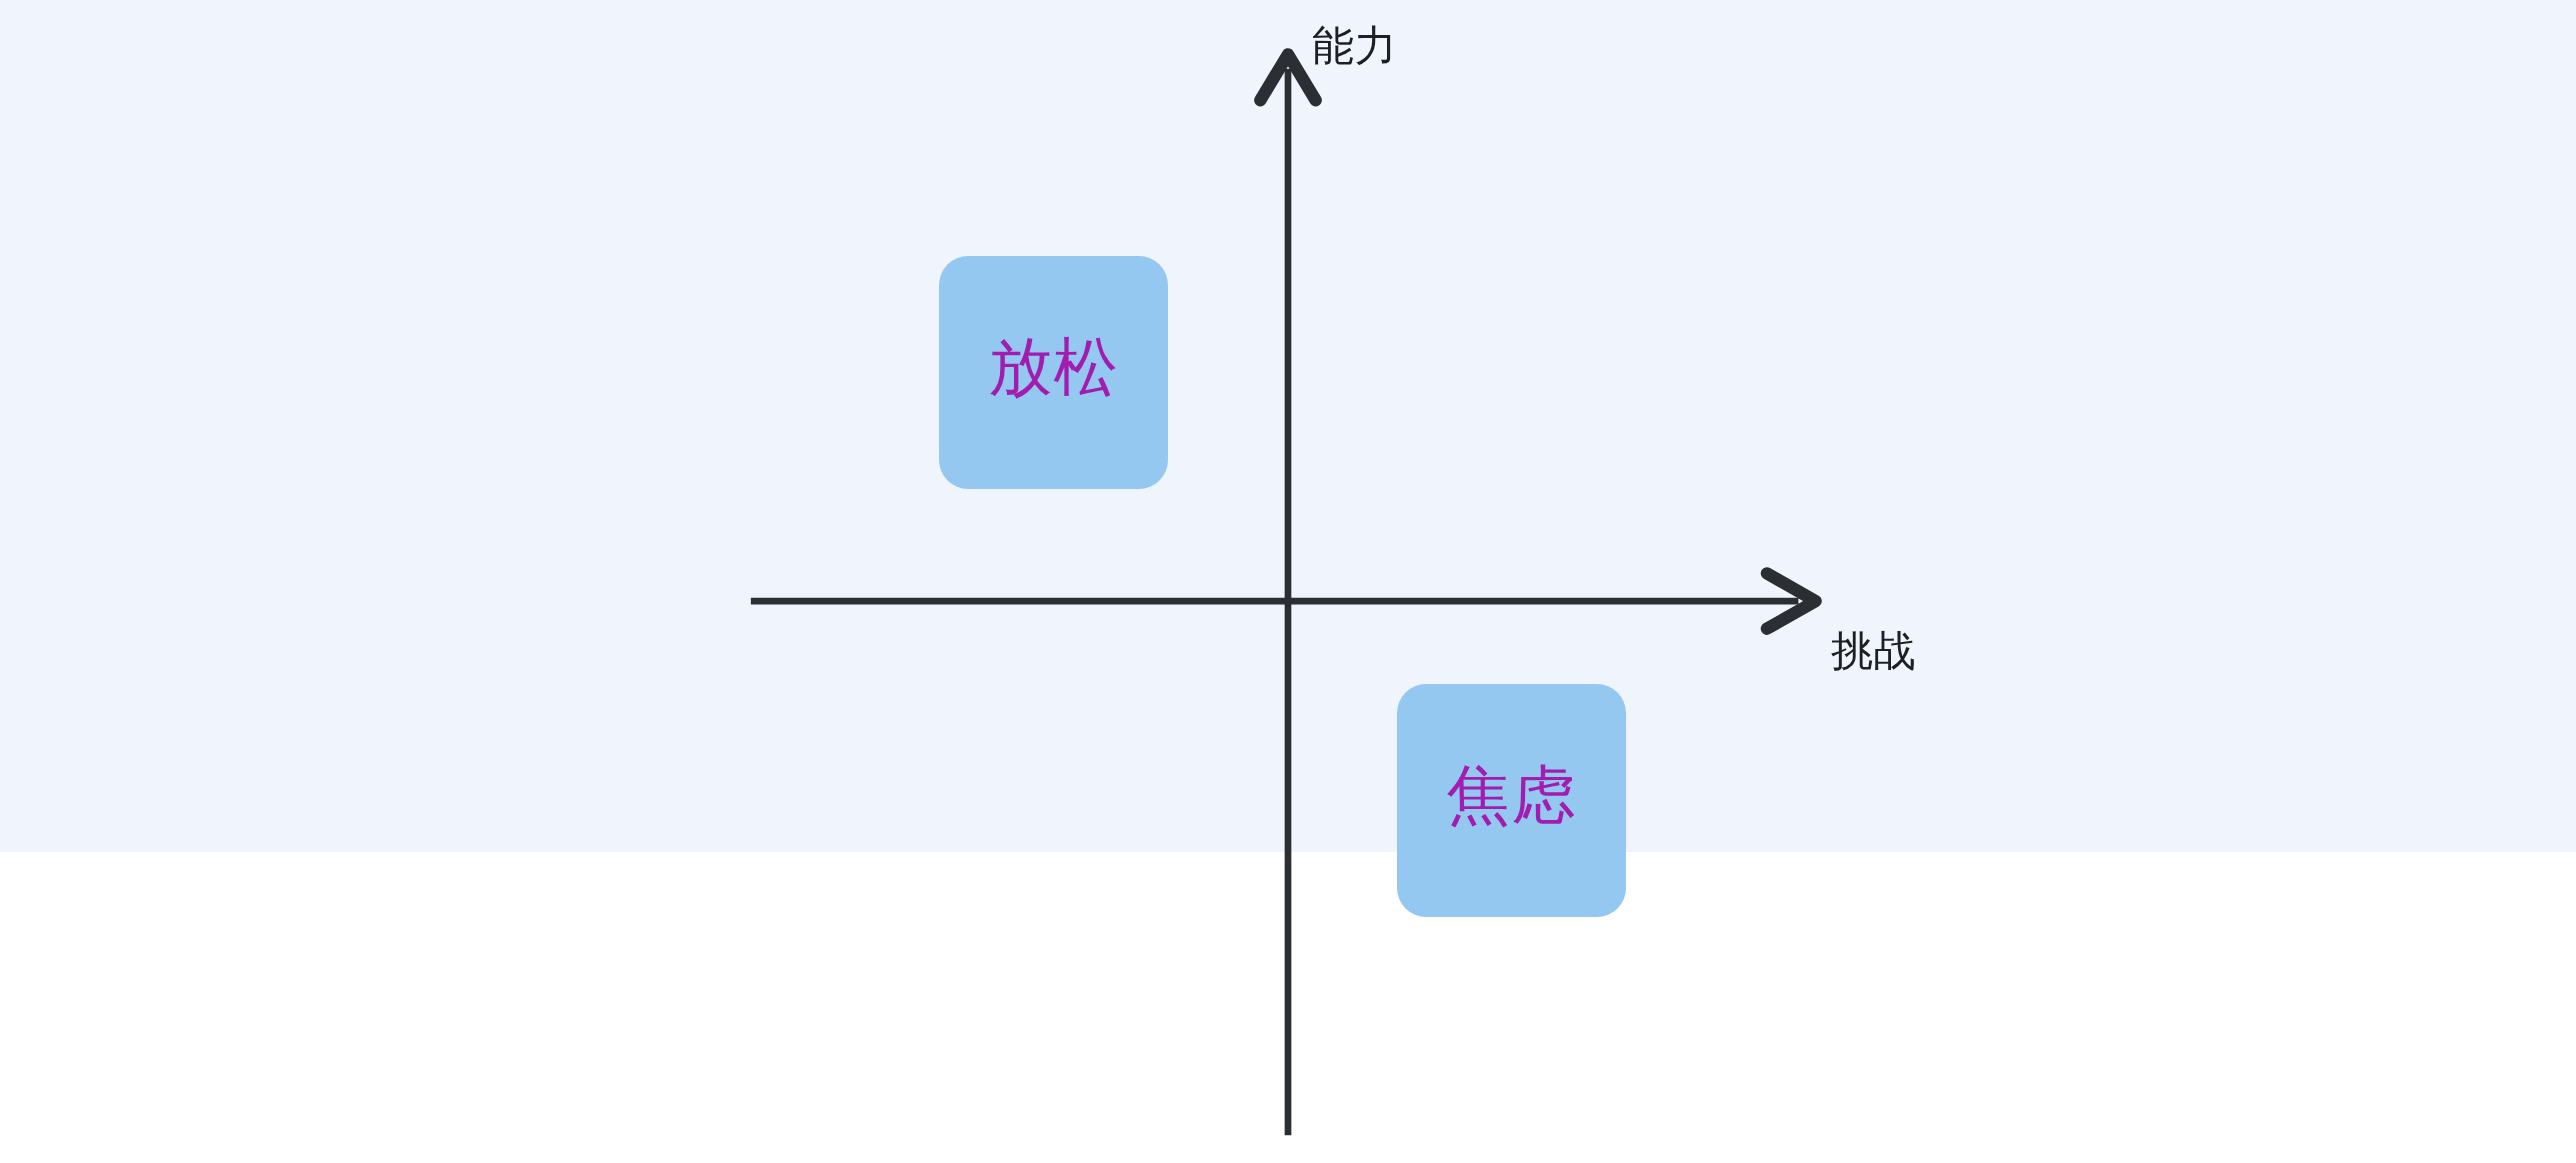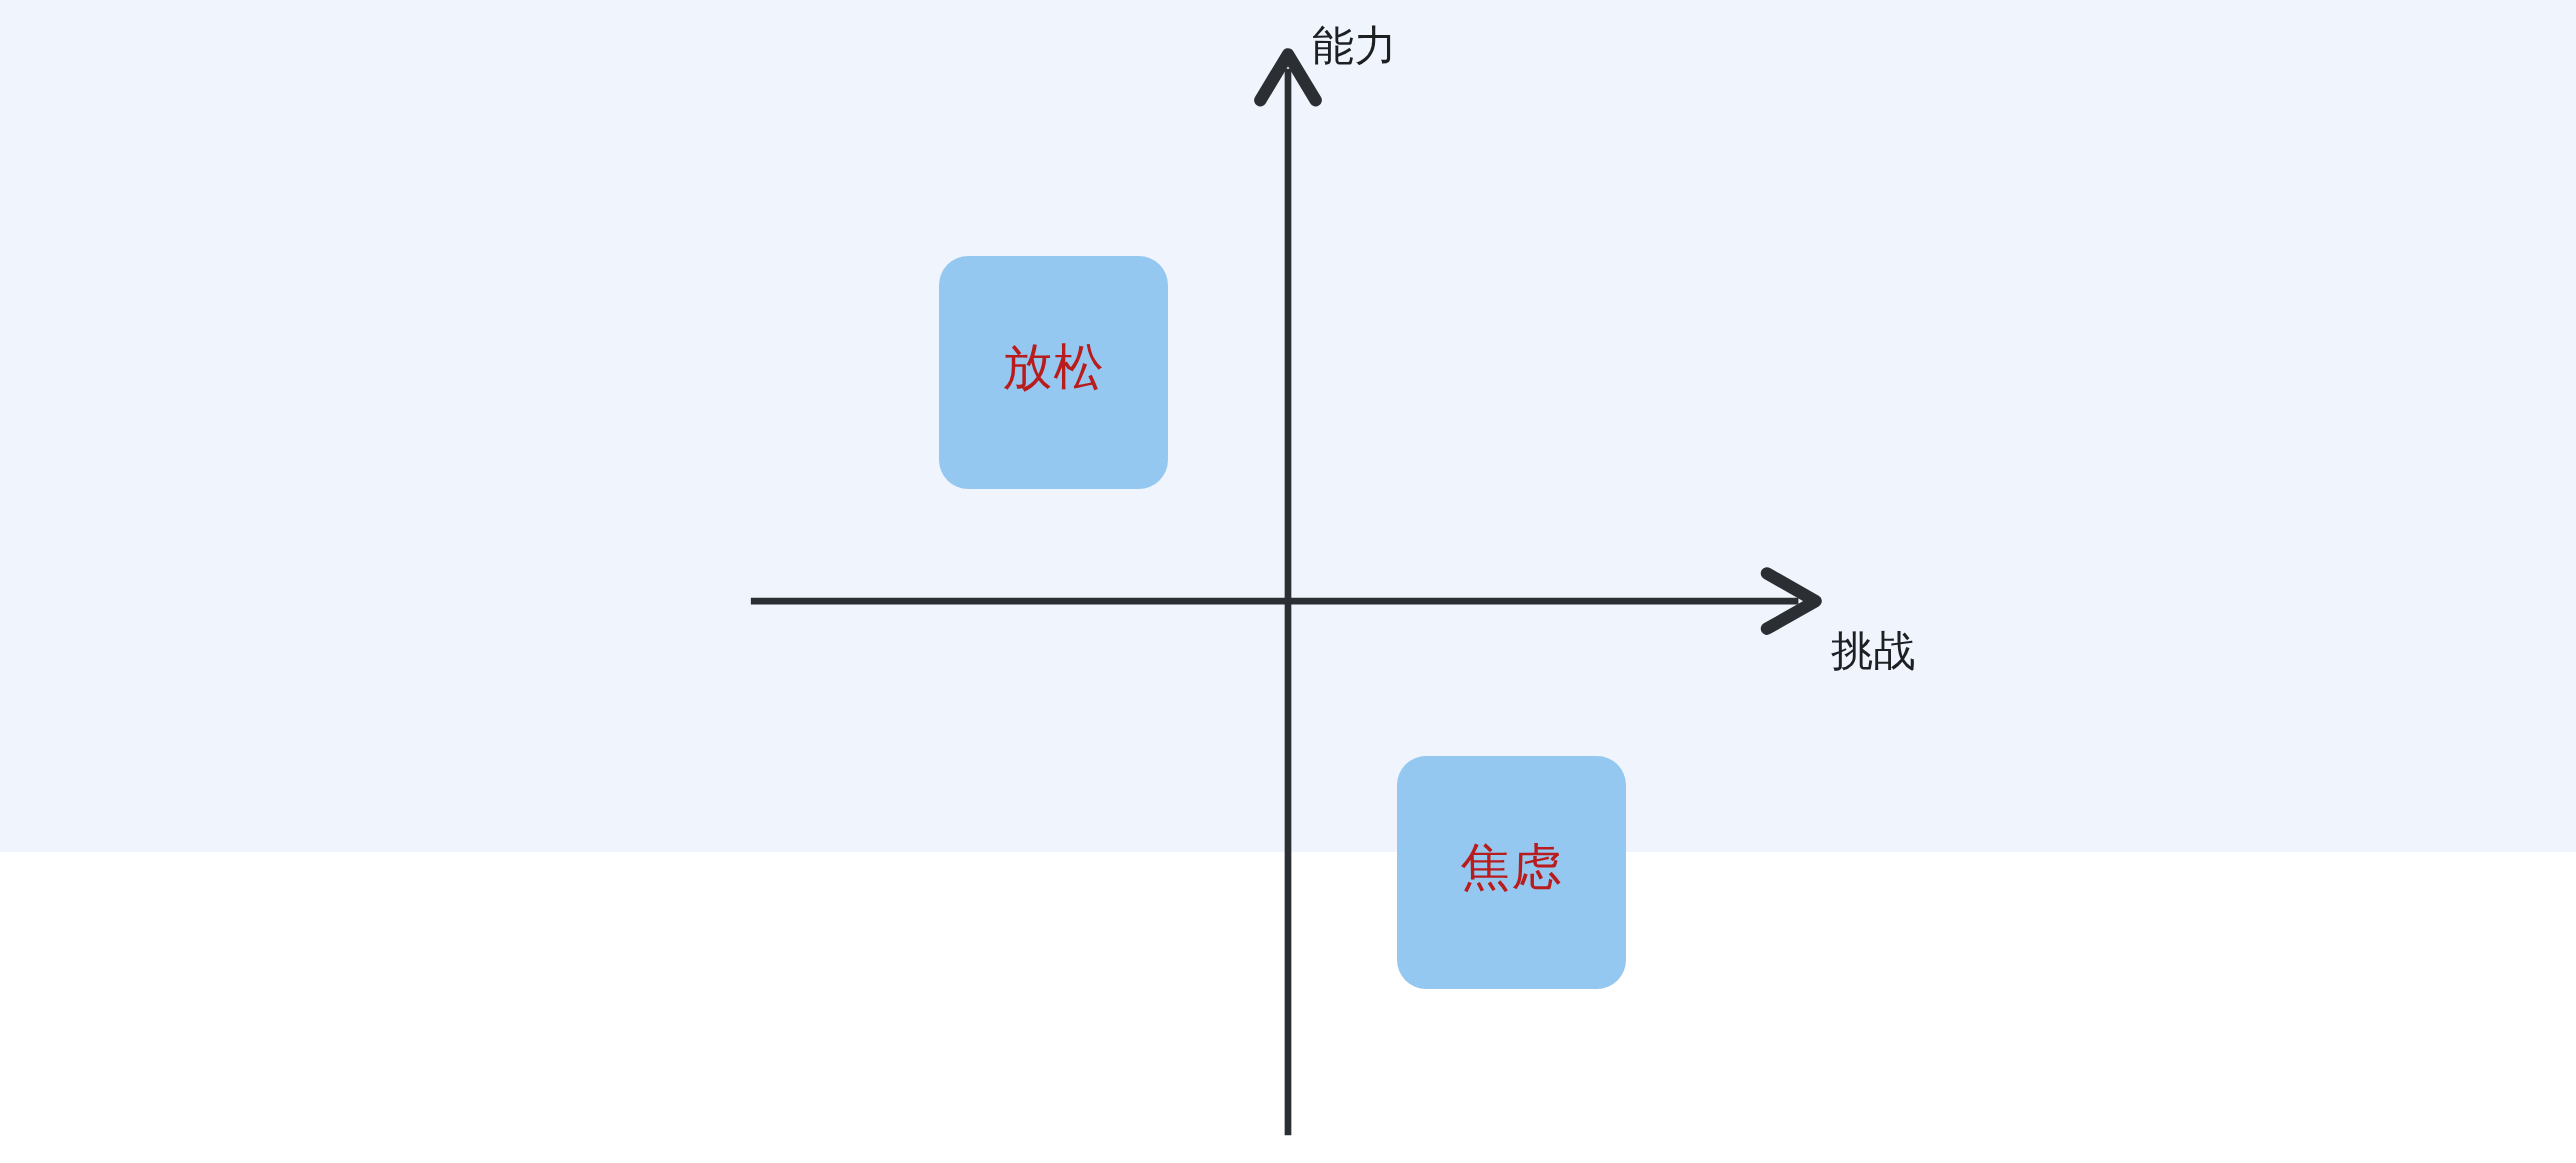--- a/index.html
+++ b/index.html
@@ -54,32 +54,32 @@
     position: absolute;
     width: 229px;
     height: 233px;
     background: #95c8f0;
     border-radius: 29px;
     display: flex;
     align-items: center;
     justify-content: center;
   }
   .quadrant-card .card-label {
-    color: #b91c1c;
-    font-size: 50px;
+    color: #a21caf;
+    font-size: 64px;
     line-height: 1;
     letter-spacing: 1px;
     white-space: nowrap;
     transform: translateY(-5.7px);
   }
 
   #card-relax   { left: 939px;  top: 256px; }
   #card-joy     { left: 1397px; top: 256px; }
   #card-boredom { left: 939px;  top: 712px; }
-  #card-anxiety { left: 1397px; top: 756px; }
+  #card-anxiety { left: 1397px; top: 684px; }
 </style>
 </head>
 <body>
 
 <div id="diagram-canvas">
 
   <svg class="axis-svg" viewBox="0 0 2700 1219" width="2576" height="1163" xmlns="http://www.w3.org/2000/svg">
 
     <line x1="787" y1="630" x2="1885" y2="630" stroke="#2b2e33" stroke-width="7"></line>
 

